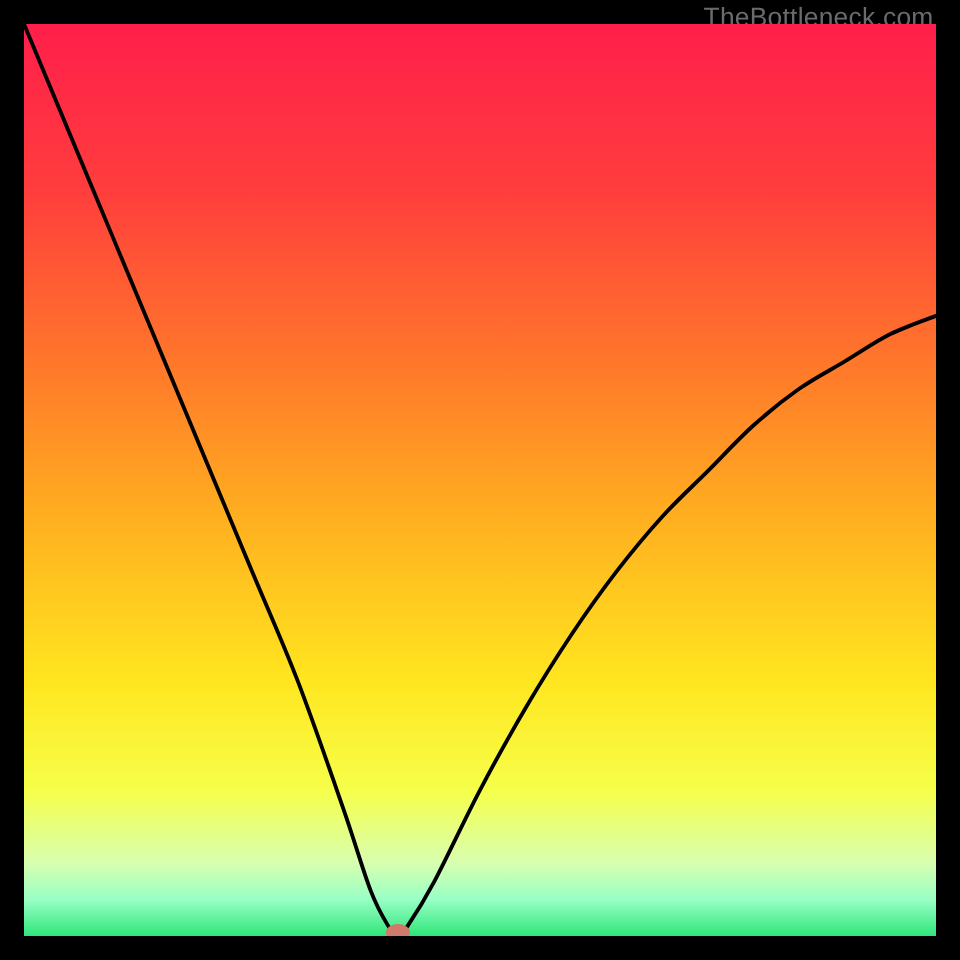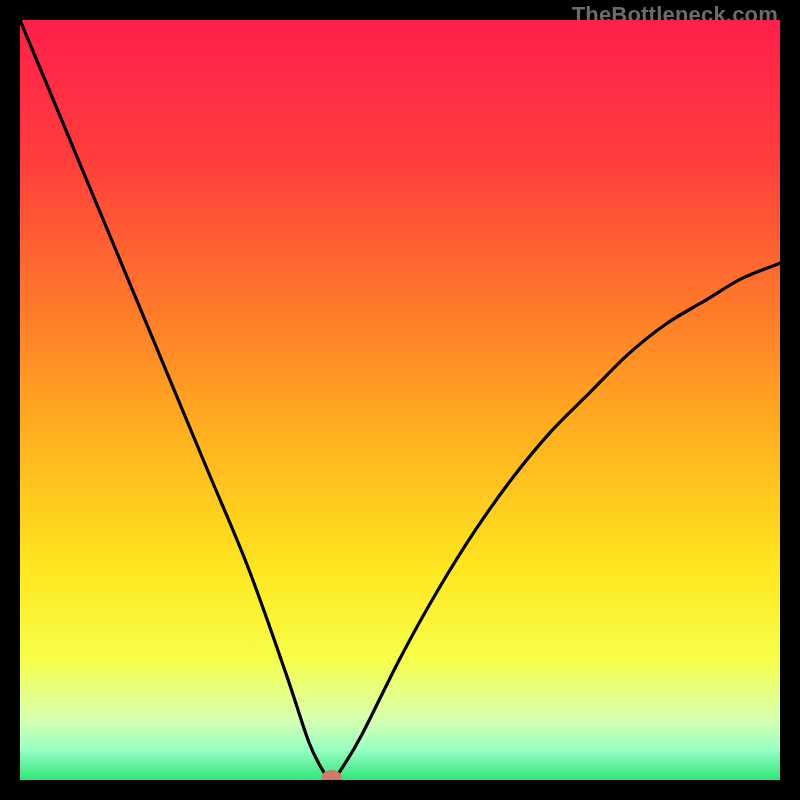--- a/index.html
+++ b/index.html
@@ -30,21 +30,21 @@
     left: 0;
     top: 0;
     width: 760px;
     height: 760px;
   }
   .watermark {
     position: absolute;
     top: 2px;
     right: 22px;
     font-size: 22px;
-    font-weight: 700;
+    font-weight: 400;
     color: #6b6b6b;
     letter-spacing: 0.2px;
     user-select: none;
   }
   svg { display: block; }
 </style>
 </head>
 <body>
 
 <div class="outer">

